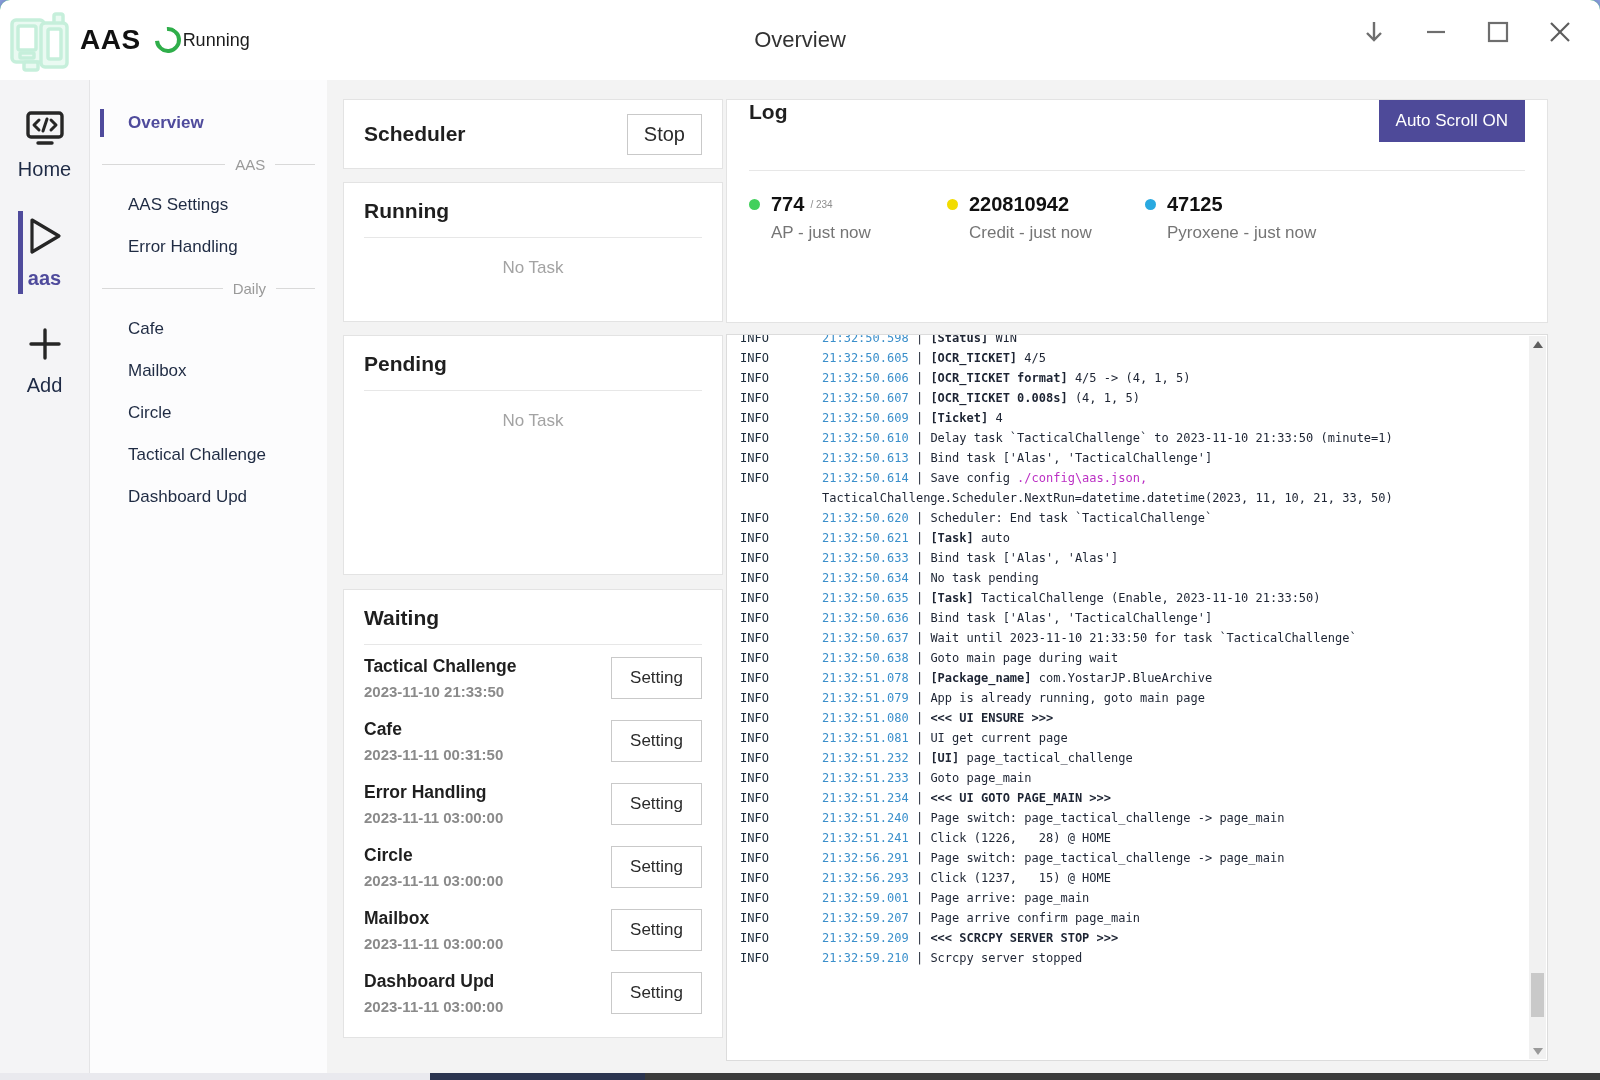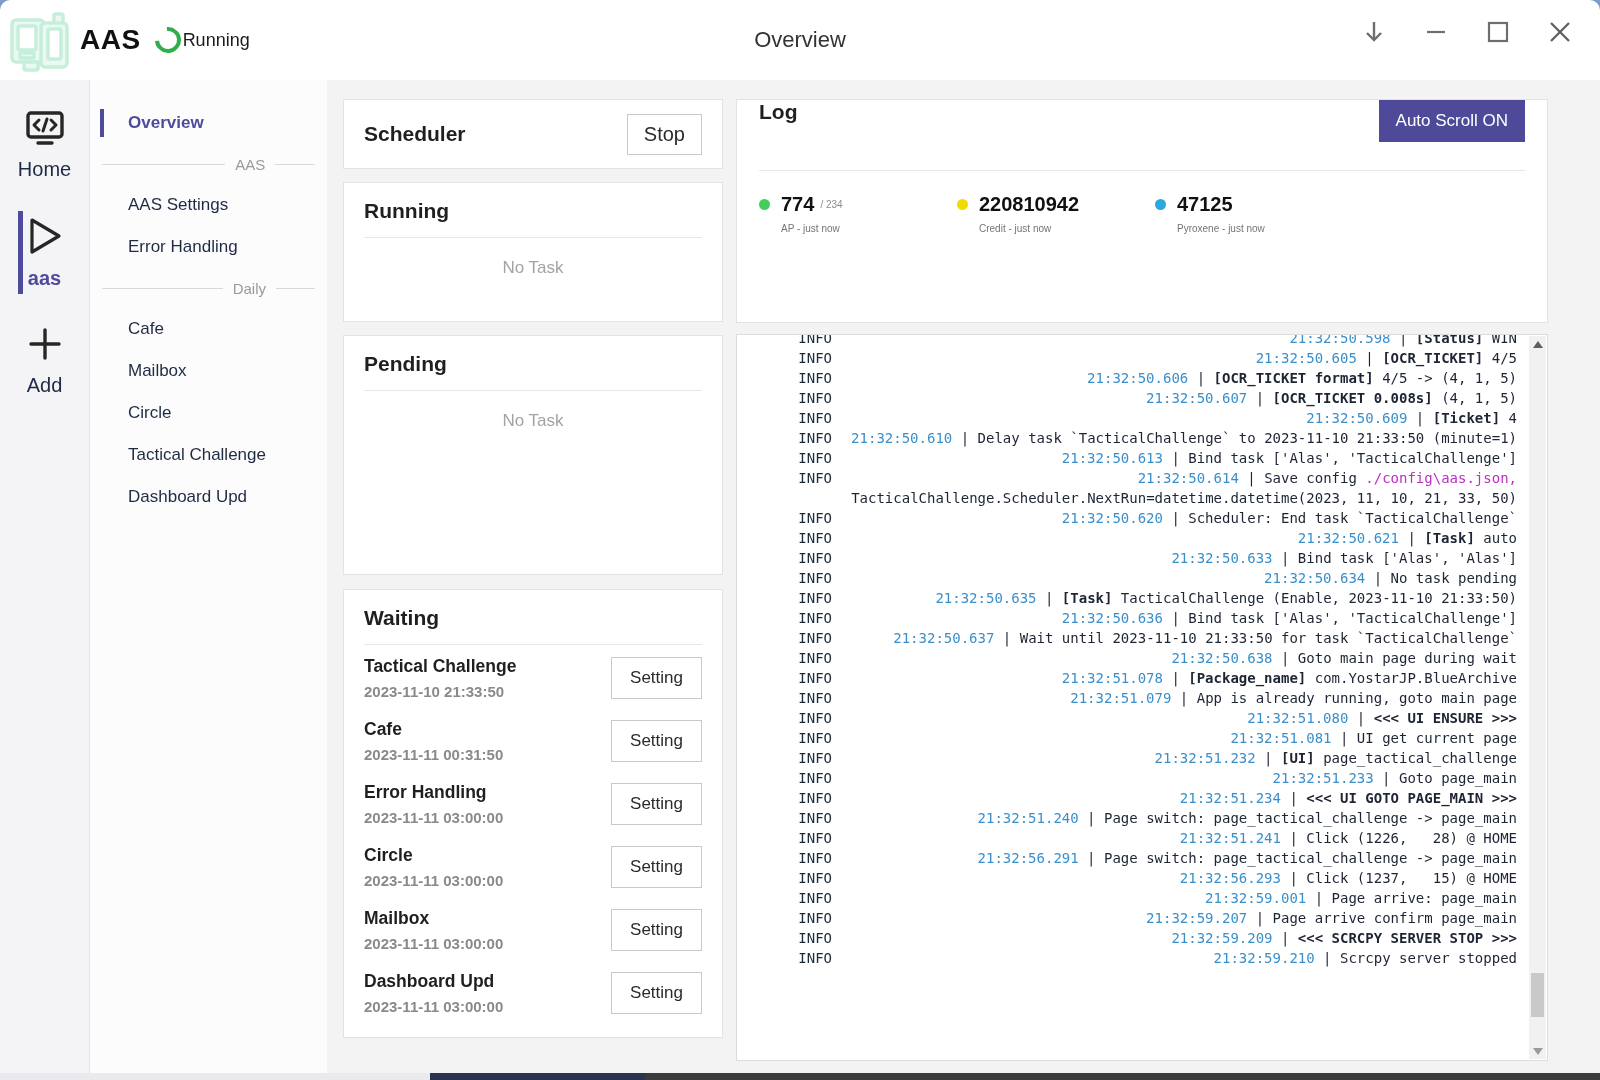--- a/index.html
+++ b/index.html
@@ -32,21 +32,21 @@
 
   .nav { width:237px; background:#fcfcfd; padding-top:22px; }
   .nav-item { position:relative; height:42px; display:flex; align-items:center; padding-left:38px; font-size:17px; color:#1f2b43; cursor:pointer; }
   .nav-item.active { color:#4f4b9c; font-weight:700; }
   .nav-item.active::before { content:""; position:absolute; left:10px; top:7px; bottom:7px; width:4px; background:#4f4b9c; }
   .nav-section { height:40px; display:flex; align-items:center; padding:0 12px; font-size:15px; color:#9a9a9a; }
   .nav-section::before { content:""; flex:1.7; height:1px; background:#d9d9d9; margin-right:10px; }
   .nav-section::after  { content:""; flex:0.55; height:1px; background:#d9d9d9; margin-left:10px; }
 
   main { flex:1; background:#f3f3f3; padding:19px 52px 0 16px; display:flex; }
-  .col-left { width:380px; margin-right:13px; }
+  .col-left { width:380px; margin-right:3px; }
   .col-right { flex:1; }
 
   .card { background:#fff; border:1px solid #e3e3e3; }
   .card-title { font-size:21px; font-weight:600; color:#1f1f1f; }
   .divider { height:1px; background:#e7e7e7; }
 
   
   .card.scheduler { height:70px; margin-bottom:13px; display:flex; align-items:center; justify-content:space-between; padding:0 20px; }
   .btn-outline { background:#fff; border:1px solid #c9c9c9; color:#2b2b2b; font-size:20px; padding:8px 16px; cursor:pointer; font-family:inherit; }
 
@@ -65,26 +65,26 @@
   
   .card.log { height:224px; margin-bottom:11px; padding:0 22px; }
   .log-head { height:70px; display:flex; align-items:flex-start; justify-content:space-between; }
   .btn-solid { background:#4e4a99; color:#fff; border:none; font-size:17px; padding:11px 17px; cursor:pointer; font-family:inherit; }
   .stats { display:flex; padding-top:22px; }
   .stat { width:198px; }
   .stat .row { display:flex; align-items:center; }
   .stat .dot { width:11px; height:11px; border-radius:50%; margin-right:11px; flex:none; }
   .stat .val { font-size:20px; font-weight:700; color:#111; }
   .stat .suf { font-size:10px; color:#8d8d8d; margin-left:6px; }
-  .stat .lbl { font-size:10px; color:#757575; margin:7px 0 0 22px; }
+  .stat .lbl { font-size:17px; color:#757575; margin:7px 0 0 22px; }
 
   
   .console { position:relative; height:727px; background:#fff; border:1px solid #dcdcdc; overflow:hidden; }
   .console-inner { position:absolute; left:13px; right:30px; top:0; bottom:0; overflow:hidden; }
-  .console-content { margin-top:-7px; font-family:"DejaVu Sans Mono", monospace; font-size:14px; line-height:20px; color:#1d2433;text-align:right; }
+  .console-content { margin-top:-7px; font-family:"DejaVu Sans Mono", monospace; font-size:12px; line-height:20px; color:#1d2433; }
   .log-line { display:flex; }
   .log-line .lvl { width:82px; flex:none; color:#1c2b3a; }
   .log-line .rest { flex:1; white-space:pre-wrap; overflow-wrap:break-word; }
   .log-line .time { color:#3a8fcb; }
   .log-line .b { font-weight:700; }
   .log-line .m { color:#bb2fc4; }
 
   .vscroll { position:absolute; top:1px; bottom:1px; right:1px; width:17px; background:#f1f1f1; }
   .vscroll .arrow { position:absolute; left:0; width:17px; height:16px; display:flex; align-items:center; justify-content:center; }
   .vscroll .arrow svg { display:block; }

